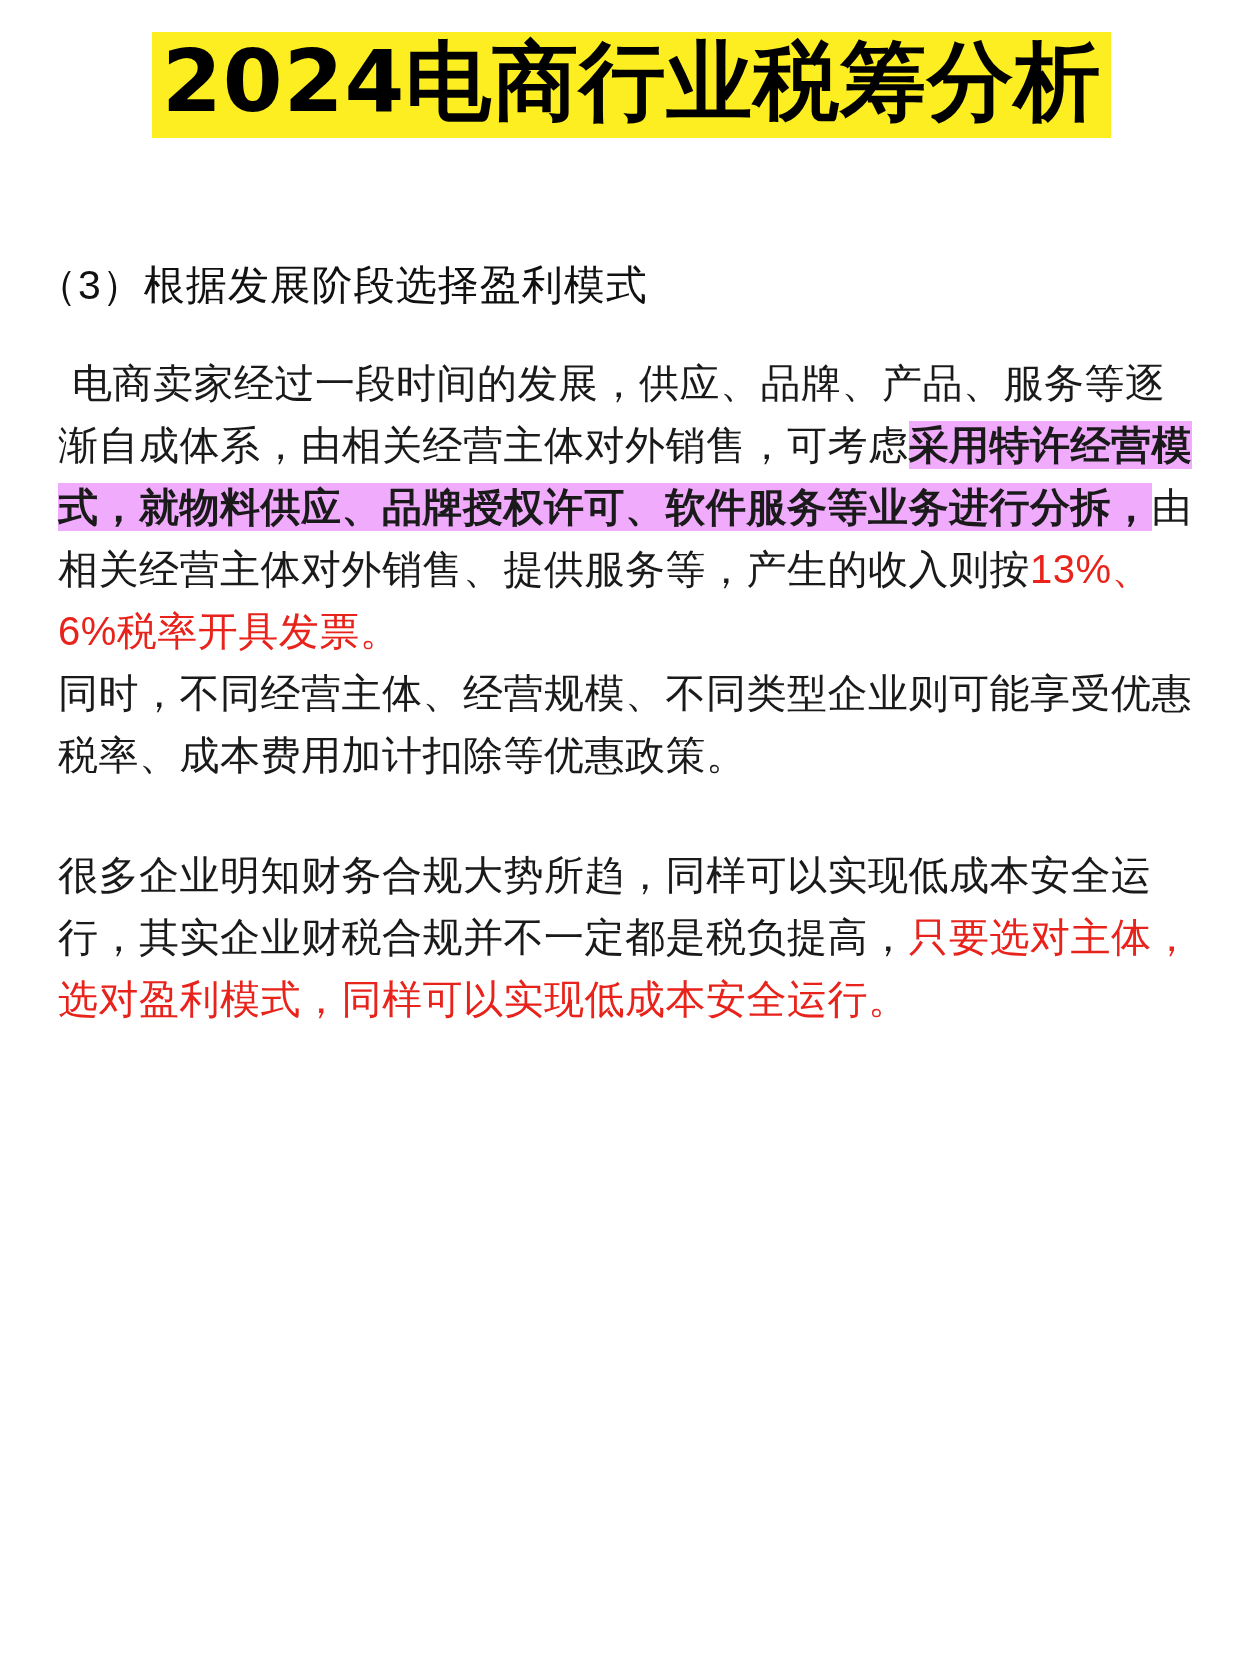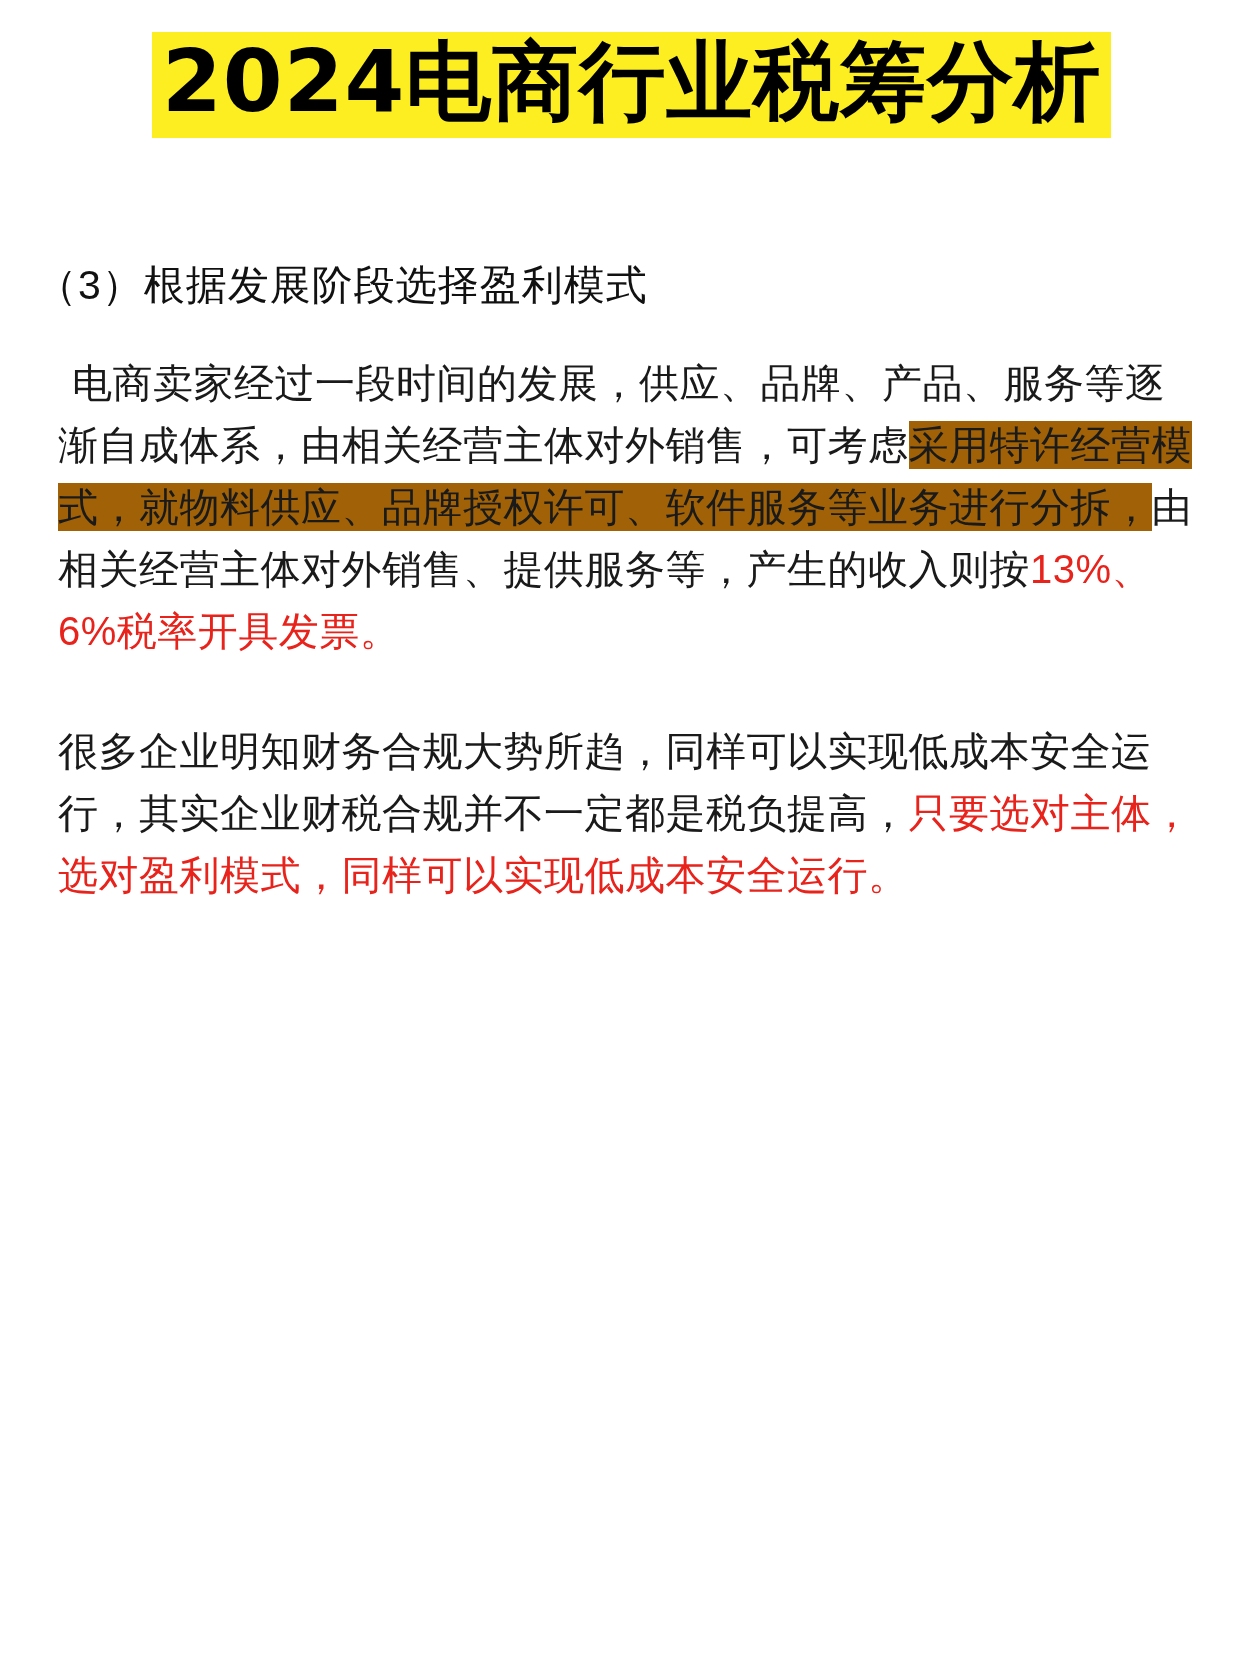--- a/index.html
+++ b/index.html
@@ -72,24 +72,25 @@
     color: #1a1a1a;
     text-align: left;
   }
   p.para.indent {
     text-indent: 14px;
   }
   .gap-blank { height: 58px; }
 
   
   .hl-red-bg {
-    background: #a16207;
+    background: #f0abfc;
     color: #1a1a1a;
     padding: 2px 0;
     box-decoration-break: clone;
+    font-weight: bold;
     -webkit-box-decoration-break: clone;
   }
   .red-text {
     color: #e8231c;
   }
 </style>
 </head>
 <body>
 
 <div class="page">
@@ -101,20 +102,21 @@
   </div>
 
   <div class="section-heading">（3）根据发展阶段选择盈利模式</div>
 
   <div class="body-wrap">
 
     <p class="para indent">
       <span>电商卖家经过一段时间的发展，供应、品牌、产品、服务等逐渐自成体系，由相关经营主体对外销售，可考虑</span><span class="hl-red-bg">采用特许经营模式，就物料供应、品牌授权许可、软件服务等业务进行分拆，</span><span>由相关经营主体对外销售、提供服务等，产生的收入则按</span><span class="red-text">13%、6%税率开具发票。</span>
     </p>
 
+    <p class="para">同时，不同经营主体、经营规模、不同类型企业则可能享受优惠税率、成本费用加计扣除等优惠政策。</p>
 
     <div class="gap-blank"></div>
 
     <p class="para">
       <span>很多企业明知财务合规大势所趋，同样可以实现低成本安全运行，其实企业财税合规并不一定都是税负提高，</span><span class="red-text">只要选对主体，选对盈利模式，同样可以实现低成本安全运行。</span>
     </p>
 
   </div>
 
 </div>

